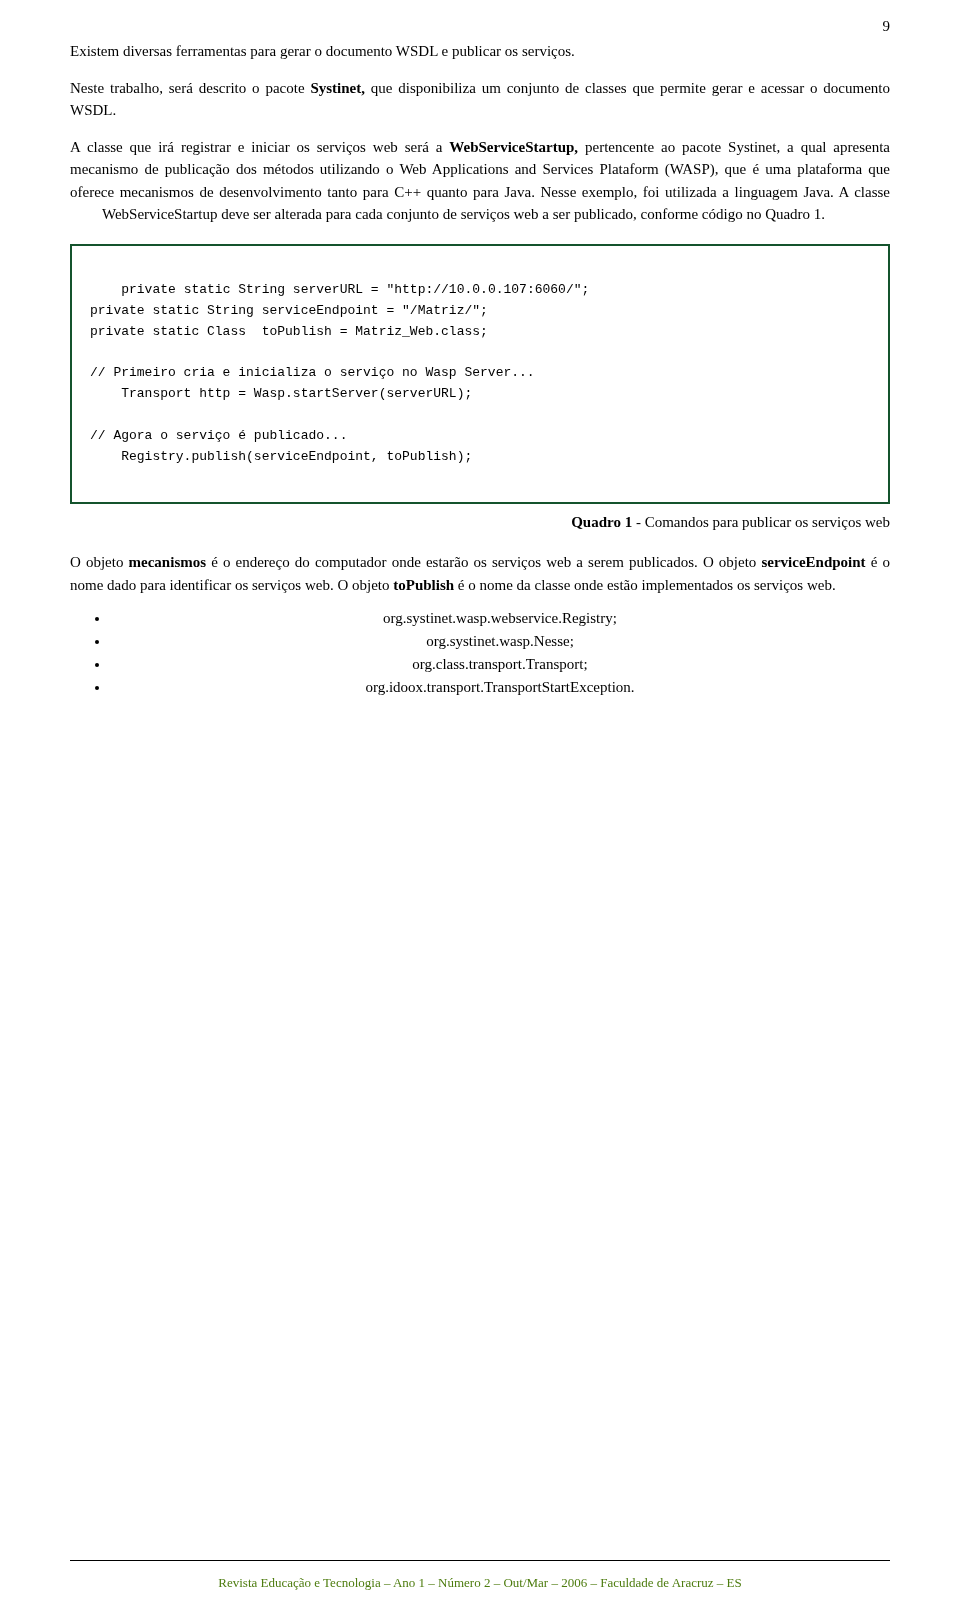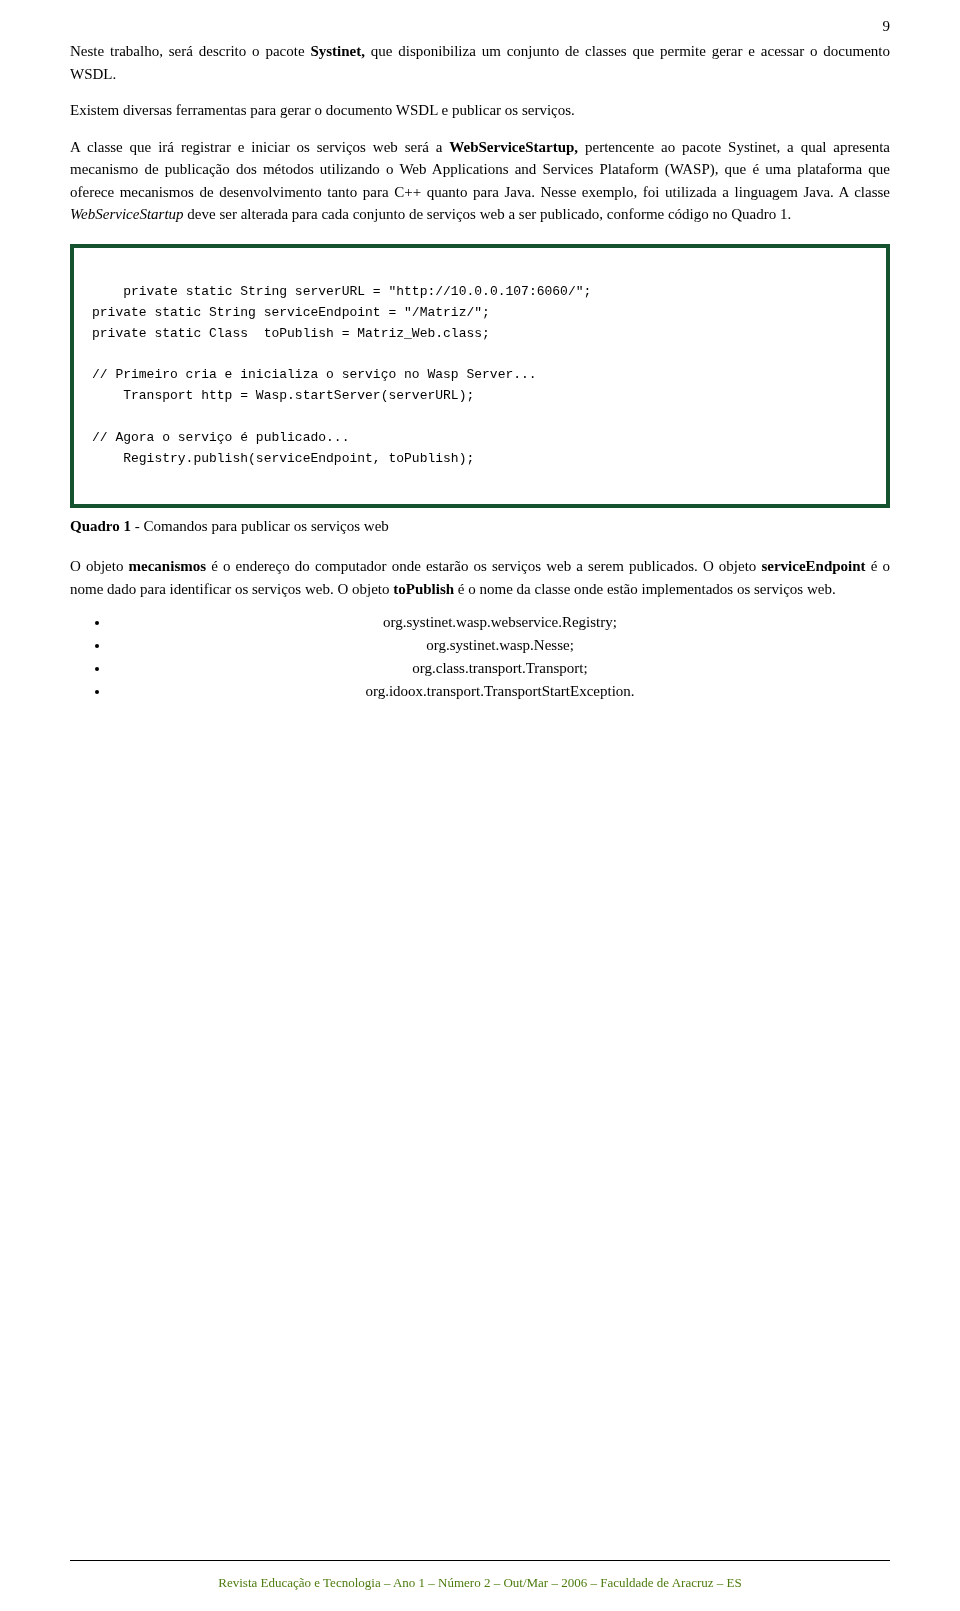--- a/index.html
+++ b/index.html
@@ -39,36 +39,36 @@
       text-align: justify;
       line-height: 1.5;
       font-size: 15px;
     }
 
     .bold {
       font-weight: bold;
     }
 
     .italic {
-      font-style: italic;
+      margin-left: 32px;
     }
 
     .code-block {
-      border: 4px solid #14532d;
+      border: 2px solid #14532d;
       padding: 14px 18px;
       margin: 18px 0 10px 0;
       font-family: 'Courier New', Courier, monospace;
       font-size: 13px;
       background: #ffffff;
       line-height: 1.6;
       white-space: pre;
     }
 
     .figure-caption {
-      text-align: left;
+      text-align: right;
       font-size: 15px;
       margin-bottom: 20px;
     }
 
     .bullet-list {
       margin-left: 40px;
       margin-bottom: 14px;
     }
 
     .bullet-list li {
@@ -99,25 +99,25 @@
     }
   </style>
 </head>
 <body>
 
 <div class="page-container">
 
   <div class="page-number">9</div>
 
   <p class="paragraph">
-    <span>Neste trabalho, será descrito o pacote </span><span class="bold">Systinet,</span><span> que disponibiliza um conjunto de classes que permite gerar e acessar o documento WSDL.</span>
+    <span>Existem diversas ferramentas para gerar o documento WSDL e publicar os serviços.</span>
   </p>
 
   <p class="paragraph">
-    <span>Existem diversas ferramentas para gerar o documento WSDL e publicar os serviços.</span>
+    <span>Neste trabalho, será descrito o pacote </span><span class="bold">Systinet,</span><span> que disponibiliza um conjunto de classes que permite gerar e acessar o documento WSDL.</span>
   </p>
 
   <p class="paragraph">
     <span>A classe que irá registrar e iniciar os serviços web será a </span><span class="bold">WebServiceStartup,</span><span> pertencente ao pacote Systinet, a qual apresenta mecanismo de publicação dos métodos utilizando o Web Applications and Services Plataform (WASP), que é uma plataforma que oferece mecanismos de desenvolvimento tanto para C++ quanto para Java. Nesse exemplo, foi utilizada a linguagem Java. A classe </span><span class="italic">WebServiceStartup</span><span> deve ser alterada para cada conjunto de serviços web a ser publicado, conforme código no Quadro 1.</span>
   </p>
 
   <div class="code-block">
     <span>private static String serverURL = "http://10.0.0.107:6060/";
 private static String serviceEndpoint = "/Matriz/";
 private static Class  toPublish = Matriz_Web.class;

